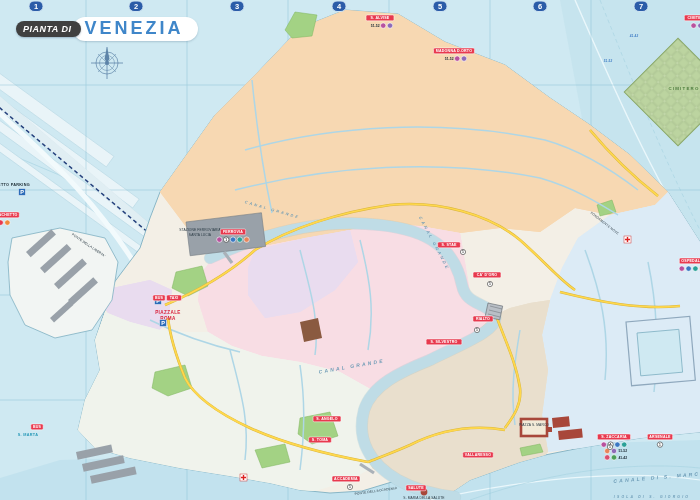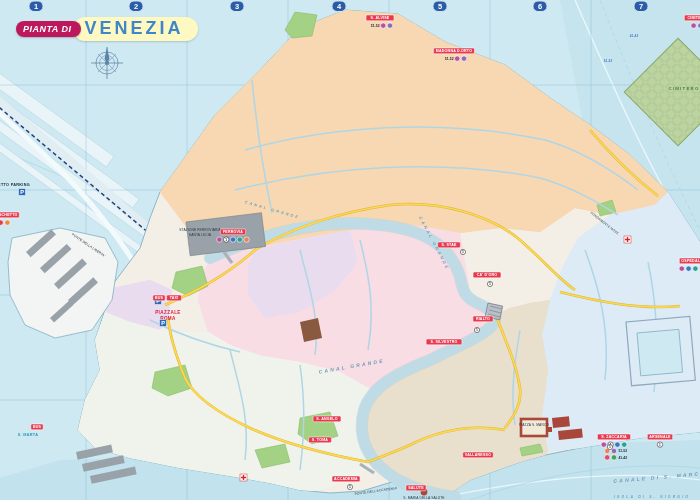--- a/index.html
+++ b/index.html
@@ -1,24 +1,24 @@
 <!DOCTYPE html>
 <html><head>
 <meta charset="utf-8">
 <style>
   html,body{margin:0;padding:0;background:#cfe9f2;}
   #stage{position:relative;width:700px;height:500px;overflow:hidden;
          font-family:"Liberation Sans",sans-serif;background:#cfe9f2;}
   #map{position:absolute;left:0;top:0;}
   
   #title{position:absolute;left:16px;top:17px;display:flex;align-items:center;z-index:5;}
-  #title .pre{background:#be185d;color:#fff;font-style:italic;font-weight:bold;
+  #title .pre{background:#404040;color:#fff;font-style:italic;font-weight:bold;
      font-size:9px;padding:3px 9px 3px 7px;border-radius:9px;letter-spacing:.5px;
      position:relative;z-index:1;box-shadow:0 1px 2px rgba(60,90,120,.35);}
-  #title .name{background:#fef9c3;color:#3f86c9;font-weight:bold;font-size:18px;
+  #title .name{background:#ffffff;color:#3f86c9;font-weight:bold;font-size:18px;
      letter-spacing:3px;padding:1px 14px 2px 12px;border-radius:13px;margin-left:-8px;
      box-shadow:0 1px 2px rgba(60,90,120,.25);}
 </style>
 </head>
 <body>
 <div id="stage">
 
 <svg id="map" width="700" height="500" viewBox="0 0 700 500">
   <defs>
     <pattern id="pOrange" width="13" height="8" patternUnits="userSpaceOnUse" patternTransform="rotate(-18)">

